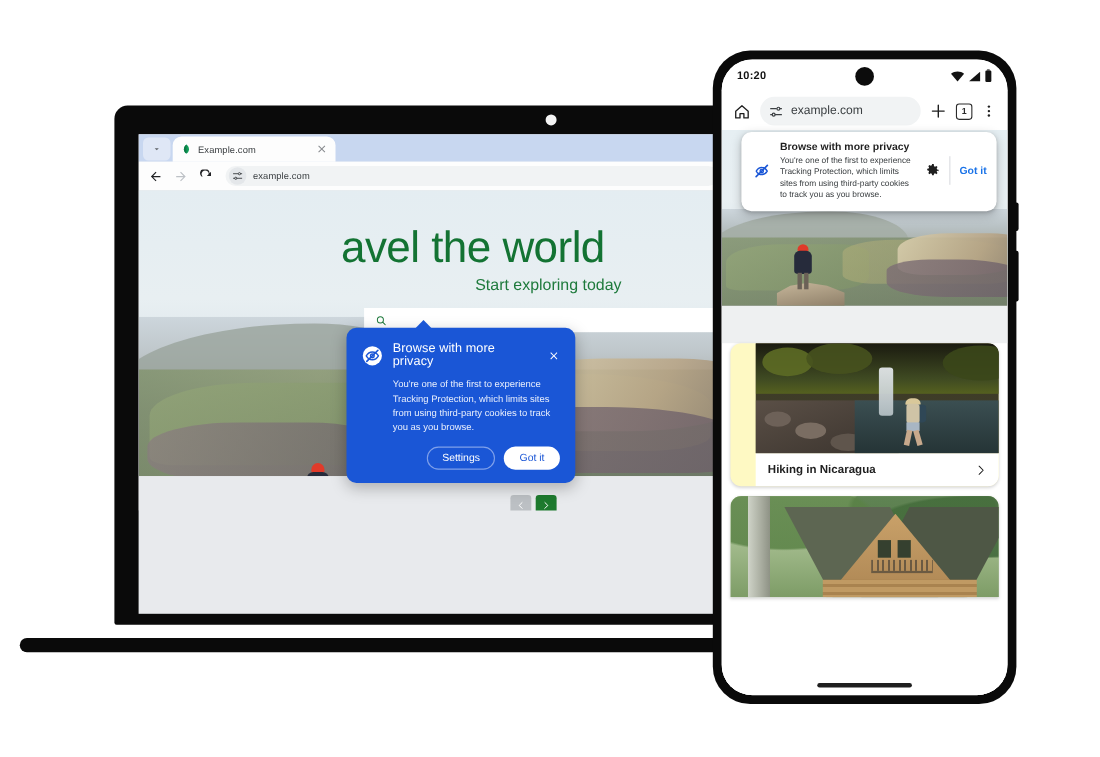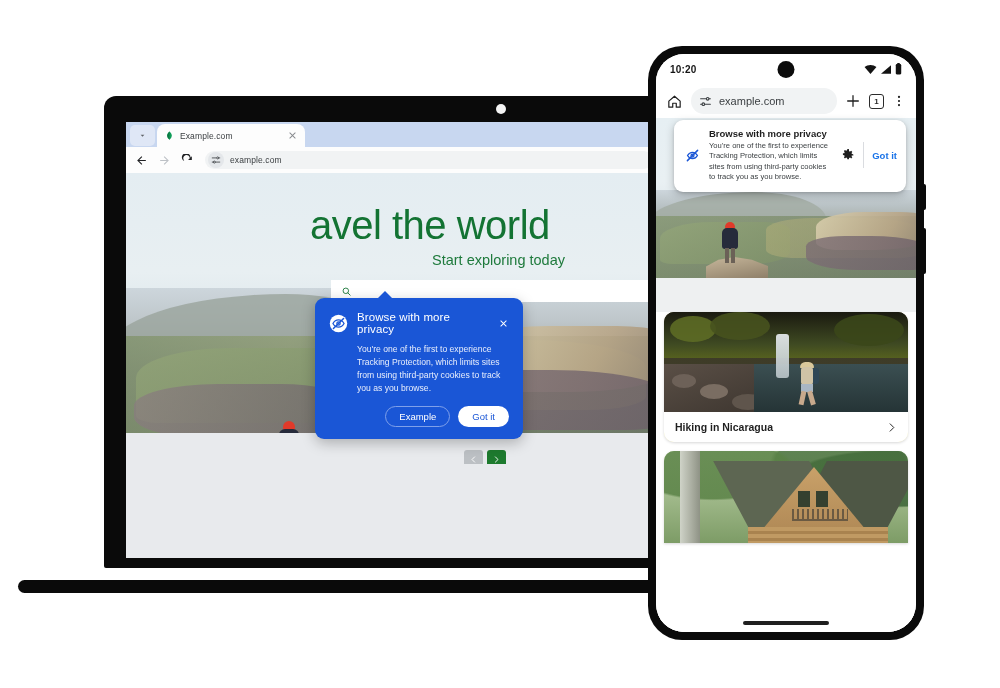--- a/index.html
+++ b/index.html
@@ -294,21 +294,21 @@
   .ph-hat { position:absolute; left:7px; top:0; width:10px; height:7px; background:#e03a2a; border-radius:5px 5px 2px 2px; }
   .ph-coat { position:absolute; left:4px; top:6px; width:16px; height:21px; background:#262b3b; border-radius:5px 5px 3px 3px; }
   .ph-leg1 { position:absolute; left:7px; top:26px; width:4px; height:15px; background:#6b6157; }
   .ph-leg2 { position:absolute; left:13px; top:26px; width:4px; height:15px; background:#6b6157; }
 
   .ph-gap { height:34px; background:#eef0f1; }
 
   .ph-cardwrap { padding:0 8px; }
   .ph-card {
     background:#fef9c3; border-radius:10px; overflow:hidden;
-    box-shadow:0 1px 3px rgba(0,0,0,.16); margin-bottom:9px;
+    box-shadow:0 1px 3px rgba(0,0,0,.16); margin-bottom:9px;padding-left:23px;
   }
   .ph-card-img { position:relative; height:100px; overflow:hidden; }
   .ph-card-cap {
     height:30px; display:flex; align-items:center; padding:0 11px;
     background:#fff;
   }
   .ph-cap-text { font-size:10.5px; color:#1f1f1f; font-weight:600; flex:1 1 auto; }
   .ph-card2 { background:#fff; border-radius:10px 10px 0 0; overflow:hidden;
     box-shadow:0 1px 3px rgba(0,0,0,.16); }
   .ph-card2-img { position:relative; height:92px; overflow:hidden; }
@@ -491,21 +491,21 @@
             <circle cx="12" cy="12" r="2.1" fill="none" stroke="#1a56d6" stroke-width="1.6"></circle>
             <path d="M5.6 18.4L18.4 5.6" stroke="#1a56d6" stroke-width="1.9" stroke-linecap="round"></path>
           </svg>
           <span class="tt-title">Browse with more privacy</span>
           <svg class="tt-close" viewBox="0 0 24 24">
             <path d="M19 6.4L17.6 5 12 10.6 6.4 5 5 6.4 10.6 12 5 17.6 6.4 19 12 13.4 17.6 19 19 17.6 13.4 12z" fill="#ffffff"></path>
           </svg>
         </div>
         <div class="tt-body">You're one of the first to experience Tracking Protection, which limits sites from using third-party cookies to track you as you browse.</div>
         <div class="tt-actions">
-          <div class="tt-btn-outline">Example</div>
+          <div class="tt-btn-outline">Settings</div>
           <div class="tt-btn-solid">Got it</div>
         </div>
       </div>
 
     </div>
 
     <div class="laptop-base"></div>
   </div>
 
   <div id="phone">

